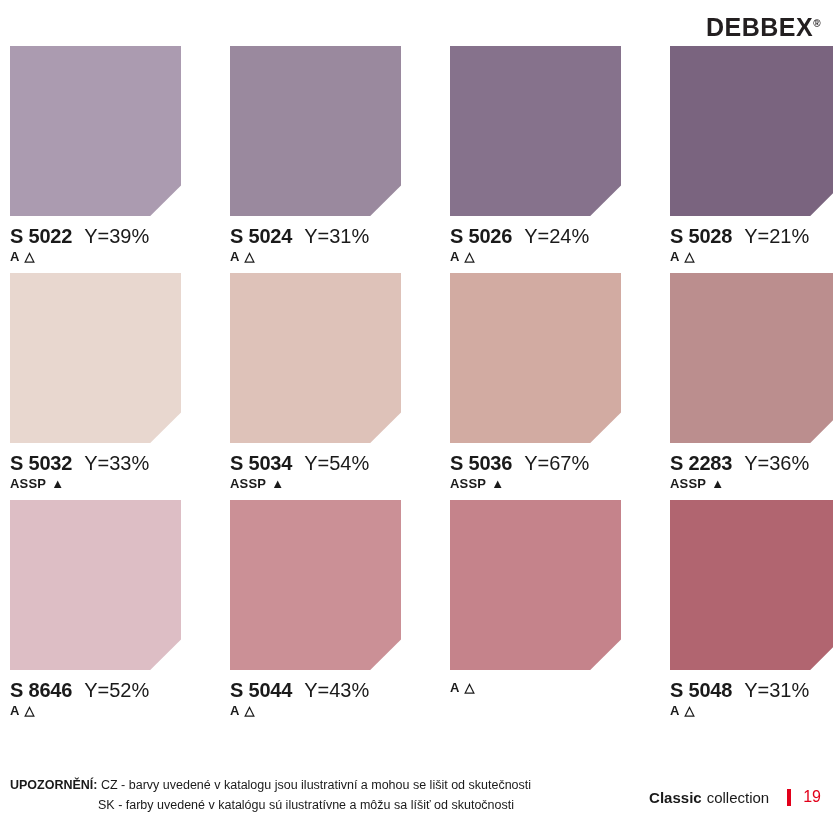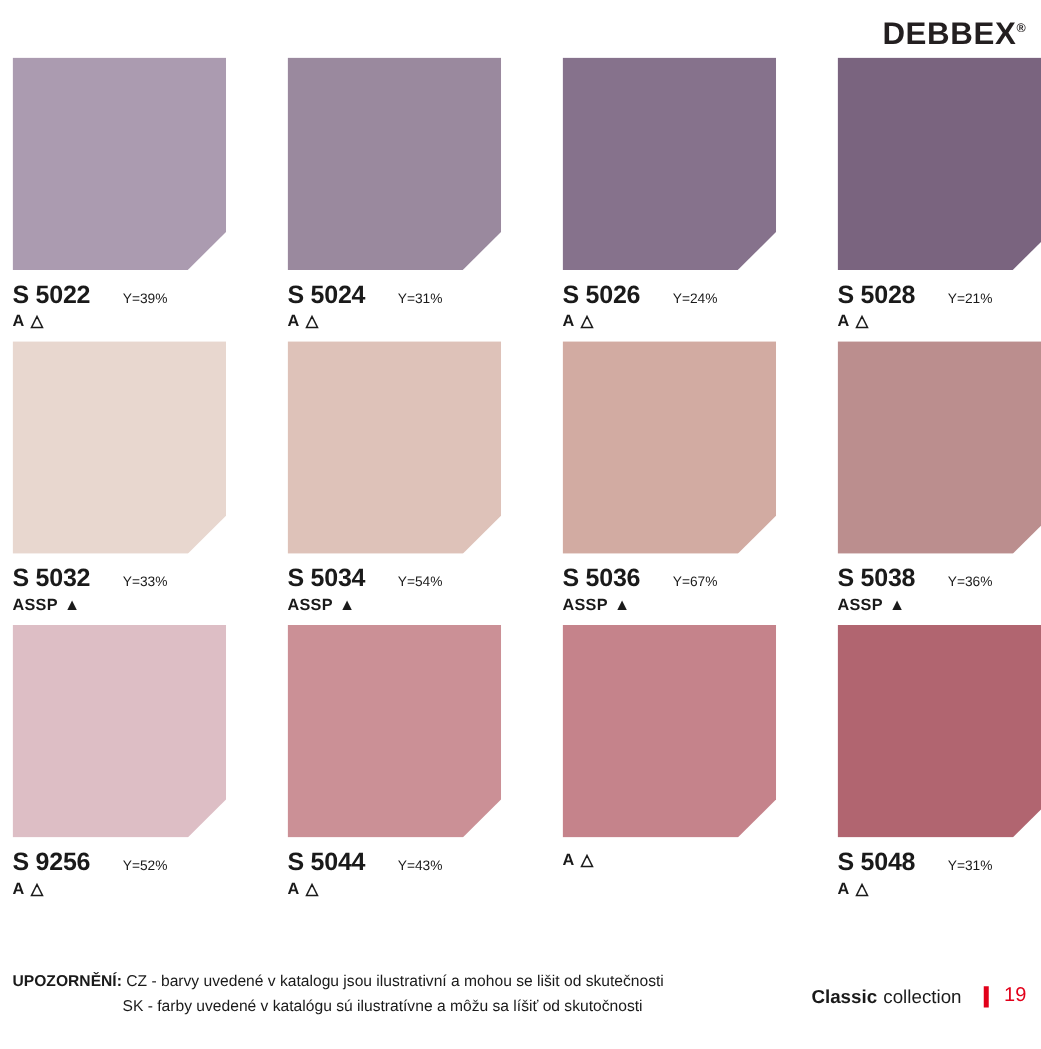--- a/index.html
+++ b/index.html
@@ -71,23 +71,23 @@
     justify-content: flex-start;
   }
   .code {
     font-size: 20px;
     font-weight: bold;
     letter-spacing: -0.2px;
     white-space: nowrap;
     color: #1a1a1a;
   }
   .yval {
-    font-size: 11px;
+    font-size: 20px;
     font-weight: normal;
-    margin-left: 26px;
+    margin-left: 12px;
     white-space: nowrap;
     color: #1a1a1a;
   }
   .label-bottom {
     font-size: 13px;
     font-weight: bold;
     margin-top: 1px;
     letter-spacing: 0.2px;
     color: #1a1a1a;
     display: flex;
@@ -250,37 +250,37 @@
         <div class="label-bottom">
           <span>ASSP</span>
           <span class="tri">▲</span>
         </div>
       </div>
     </div>
     <div class="cell">
       <div class="swatch" style="background-color: rgb(187, 142, 142);"></div>
       <div class="labels">
         <div class="label-top">
-          <span class="code">S 5038</span>
+          <span class="code">S 2283</span>
           <span class="yval">Y=36%</span>
         </div>
         <div class="label-bottom">
           <span>ASSP</span>
           <span class="tri">▲</span>
         </div>
       </div>
     </div>
   </div>
 
   <div class="row">
     <div class="cell">
       <div class="swatch" style="background-color: rgb(221, 190, 197);"></div>
       <div class="labels">
         <div class="label-top">
-          <span class="code">S 9256</span>
+          <span class="code">S 8646</span>
           <span class="yval">Y=52%</span>
         </div>
         <div class="label-bottom">
           <span>A</span>
           <span class="tri">△</span>
         </div>
       </div>
     </div>
     <div class="cell">
       <div class="swatch" style="background-color: rgb(203, 144, 150);"></div>

